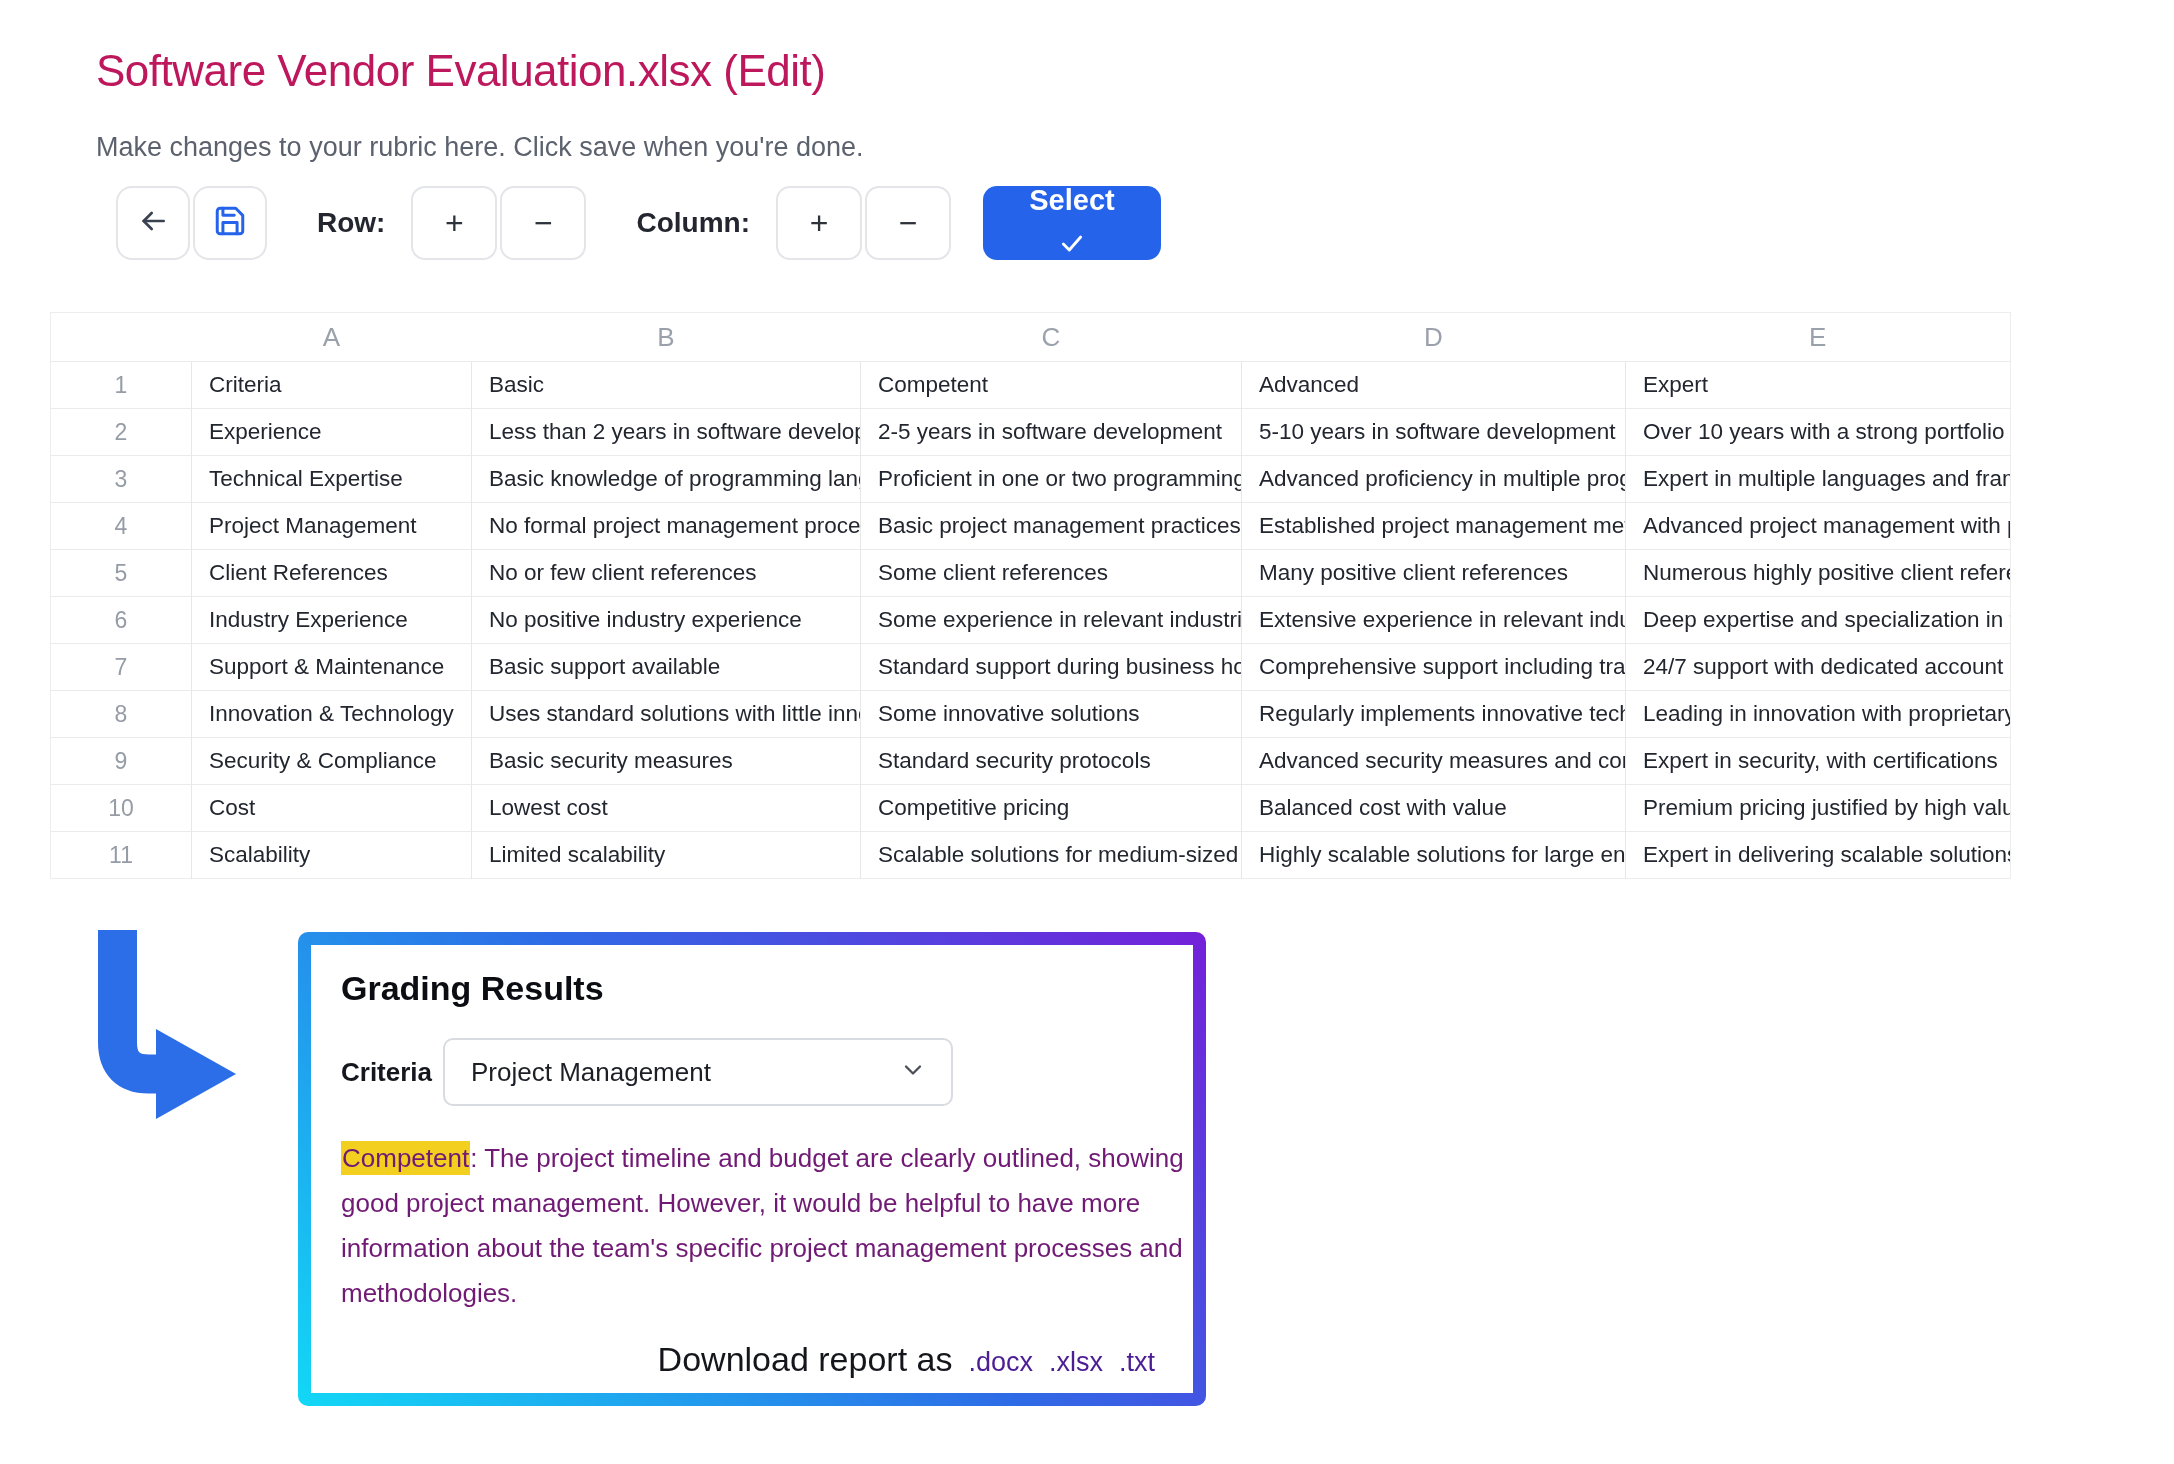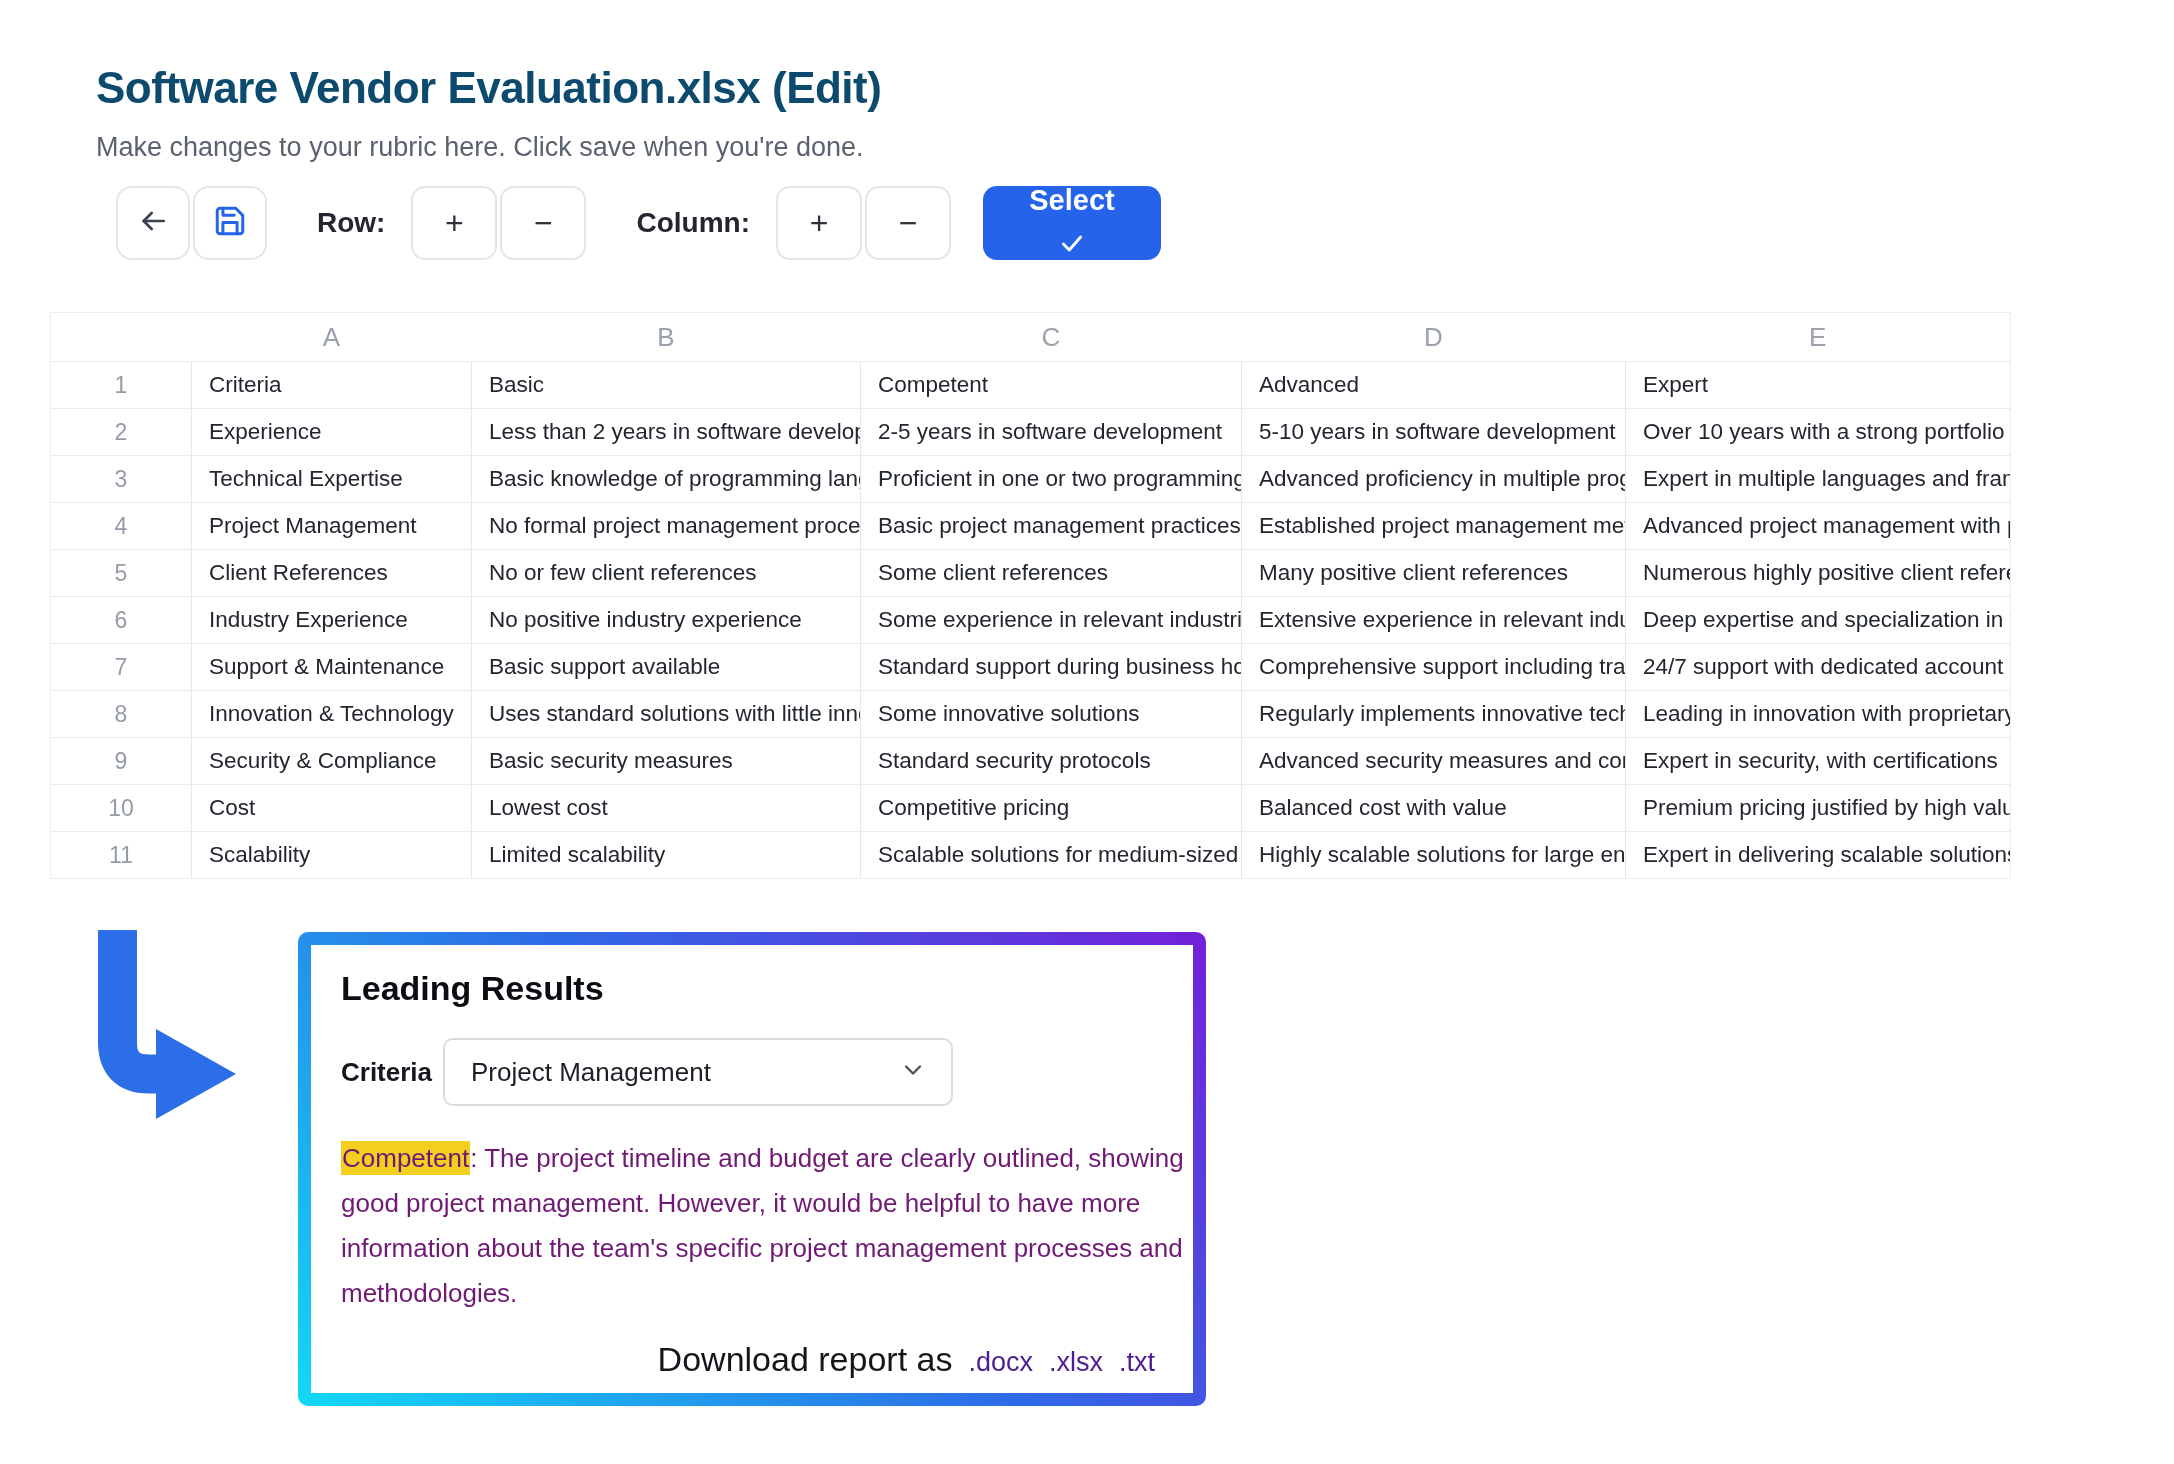--- a/index.html
+++ b/index.html
@@ -1,21 +1,21 @@
 <!DOCTYPE html>
 <html><head>
 <meta charset="utf-8">
 <style>
   html,body{margin:0;padding:0;}
   body{
     width:2174px;height:1464px;background:#ffffff;position:relative;
     font-family:"Liberation Sans",sans-serif;overflow:hidden;color:#22262f;
   }
   
-  .page-title{position:absolute;left:96px;top:63px;font-size:44px;font-weight:700;color:#0c4a6e;letter-spacing:-.5px;}
+  .page-title{position:absolute;left:96px;top:46px;font-size:44px;font-weight:400;color:#be185d;letter-spacing:-.5px;}
   .page-subtitle{position:absolute;left:96px;top:132px;font-size:27px;color:#5b626e;}
   
   .toolbar{position:absolute;left:116px;top:186px;height:74px;display:flex;align-items:center;}
   .tb-btn{height:74px;box-sizing:border-box;border:2px solid #e3e5e9;border-radius:16px;background:#fff;
           display:flex;align-items:center;justify-content:center;cursor:pointer;}
   .tb-sq{width:74px;}
   .tb-step{width:86px;font-size:32px;color:#2d323b;border-radius:14px;}
   .tb-label{font-size:28px;color:#23262e;font-weight:700;margin:0 26px 0 50px;}
   .gap3{margin-left:3px;}
   .select-btn{margin-left:32px;height:74px;width:178px;background:#2563eb;border-radius:14px;border:none;
@@ -199,21 +199,21 @@
     </tbody>
 </table>
 
 <svg class="elbow-arrow" width="190" height="205" viewBox="0 0 190 205">
   <path d="M19.5 0 V112 Q19.5 144 51 144 H64" fill="none" stroke="#2c6de8" stroke-width="39"></path>
   <polygon points="58,99 138,144 58,189" fill="#2c6de8"></polygon>
 </svg>
 
 <div class="panel-border">
   <div class="panel-inner">
-    <h2 class="panel-title">Leading Results</h2>
+    <h2 class="panel-title">Grading Results</h2>
     <div class="criteria-row">
       <span class="criteria-label">Criteria</span>
       <div class="dropdown">
         <span class="dropdown-value">Project Management</span>
         <span>
           <svg width="28" height="28" viewBox="0 0 24 24" fill="none" stroke="#4a4f58" stroke-width="2" stroke-linecap="round" stroke-linejoin="round">
               <polyline points="6 9 12 15 18 9"></polyline>
             </svg>
         </span>
       </div>

